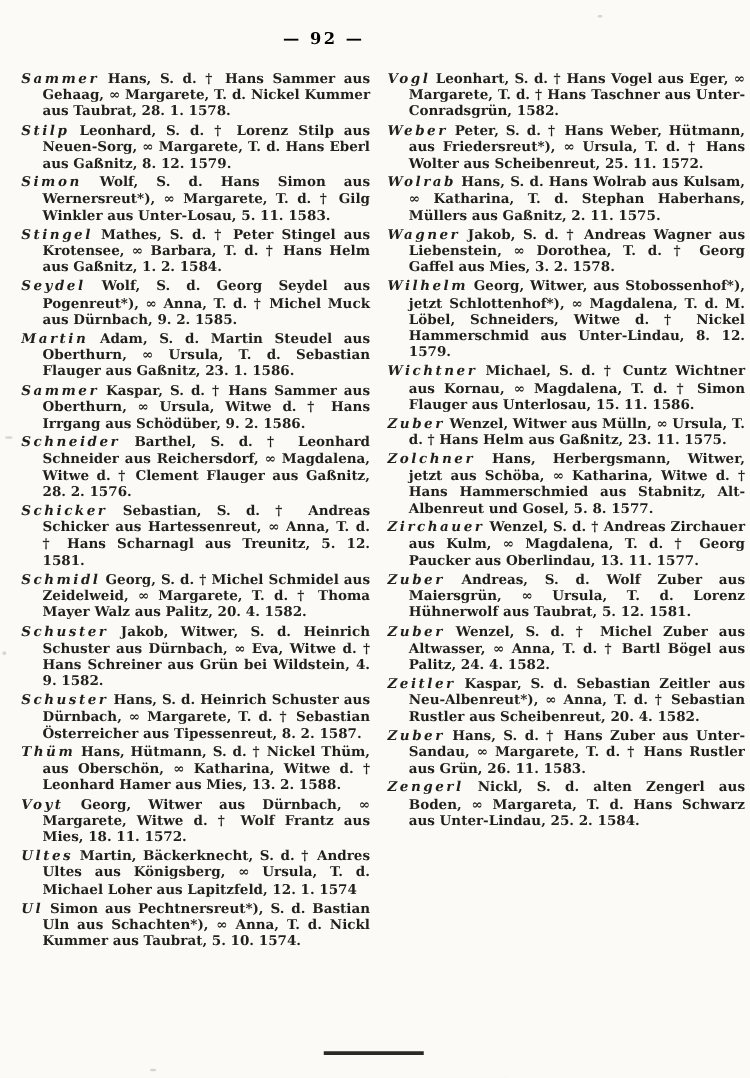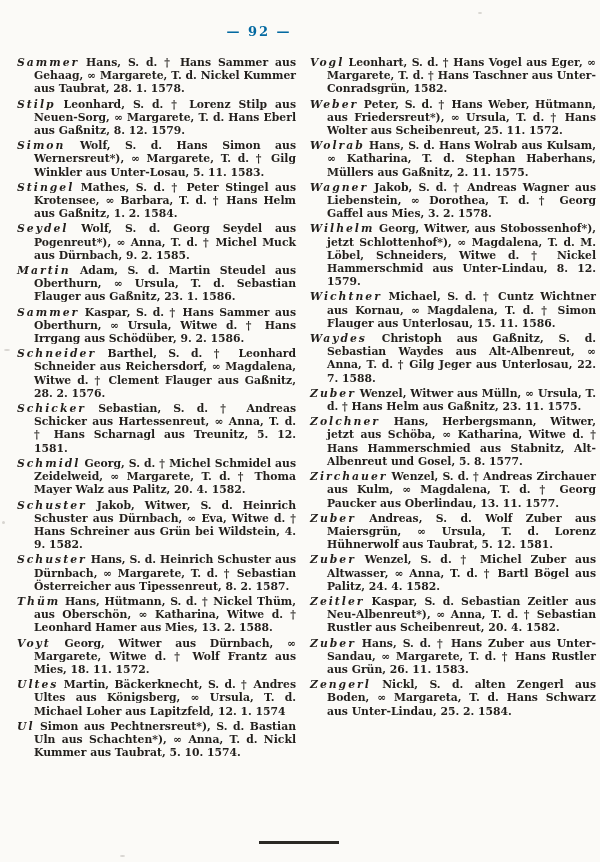--- a/index.html
+++ b/index.html
@@ -15,21 +15,21 @@
     overflow: hidden;
     color: #221f1c;
   }
   .page-header {
     position: absolute;
     top: 24px; left: 0; width: 518px;
     text-align: center;
     font-size: 13px;
     font-weight: bold;
     letter-spacing: 2px;
-    color: #0369a1;
+    color: #000000;
   }
   .columns {
     position: absolute;
     top: 56px; left: 17px;
     display: flex;
     gap: 14px;
   }
   .col { width: 279px; }
   .col.right { width: 286px; }
   .entry {
@@ -104,21 +104,20 @@
 
   <p class="entry"><span class="lead">Wolrab</span><span class="rest"> Hans, S. d. Hans Wolrab aus Kulsam, ∞ Katharina, T. d. Stephan Haberhans, Müllers aus Gaßnitz, 2. 11. 1575.</span></p>
 
   <p class="entry"><span class="lead">Wagner</span><span class="rest"> Jakob, S. d. † Andreas Wagner aus Liebenstein, ∞ Dorothea, T. d. † Georg Gaffel aus Mies, 3. 2. 1578.</span></p>
 
   <p class="entry"><span class="lead">Wilhelm</span><span class="rest"> Georg, Witwer, aus Stobossenhof*), jetzt Schlottenhof*), ∞ Magdalena, T. d. M. Löbel, Schneiders, Witwe d. † Nickel Hammerschmid aus Unter-Lindau, 8. 12. 1579.</span></p>
 
 
   <p class="entry"><span class="lead">Wichtner</span><span class="rest"> Michael, S. d. † Cuntz Wichtner aus Kornau, ∞ Magdalena, T. d. † Simon Flauger aus Unterlosau, 15. 11. 1586.</span></p>
 
-  <p class="entry"><span class="lead">Waydes</span><span class="rest"> Christoph aus Gaßnitz, S. d. Sebastian Waydes aus Alt-Albenreut, ∞ Anna, T. d. † Gilg Jeger aus Unterlosau, 22. 7. 1588.</span></p>
 
   <p class="entry"><span class="lead">Zuber</span><span class="rest"> Wenzel, Witwer aus Mülln, ∞ Ursula, T. d. † Hans Helm aus Gaßnitz, 23. 11. 1575.</span></p>
 
   <p class="entry"><span class="lead">Zolchner</span><span class="rest"> Hans, Herbergsmann, Witwer, jetzt aus Schöba, ∞ Katharina, Witwe d. † Hans Hammerschmied aus Stabnitz, Alt-Albenreut und Gosel, 5. 8. 1577.</span></p>
 
   <p class="entry"><span class="lead">Zirchauer</span><span class="rest"> Wenzel, S. d. † Andreas Zirchauer aus Kulm, ∞ Magdalena, T. d. † Georg Paucker aus Oberlindau, 13. 11. 1577.</span></p>
 
   <p class="entry"><span class="lead">Zuber</span><span class="rest"> Andreas, S. d. Wolf Zuber aus Maiersgrün, ∞ Ursula, T. d. Lorenz Hühnerwolf aus Taubrat, 5. 12. 1581.</span></p>
 
   <p class="entry"><span class="lead">Zuber</span><span class="rest"> Wenzel, S. d. † Michel Zuber aus Altwasser, ∞ Anna, T. d. † Bartl Bögel aus Palitz, 24. 4. 1582.</span></p>

